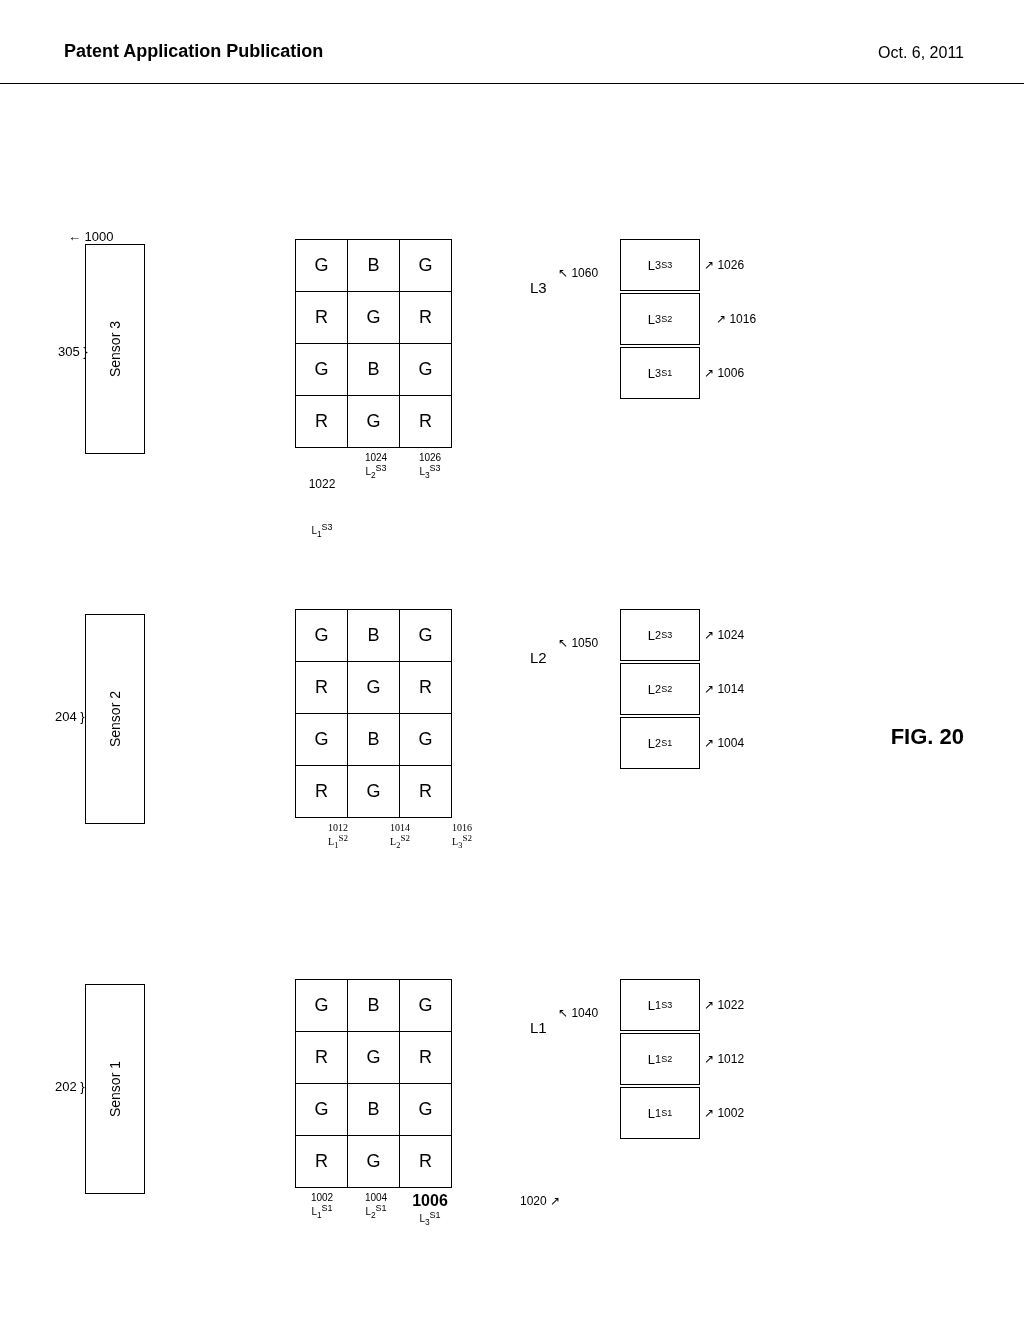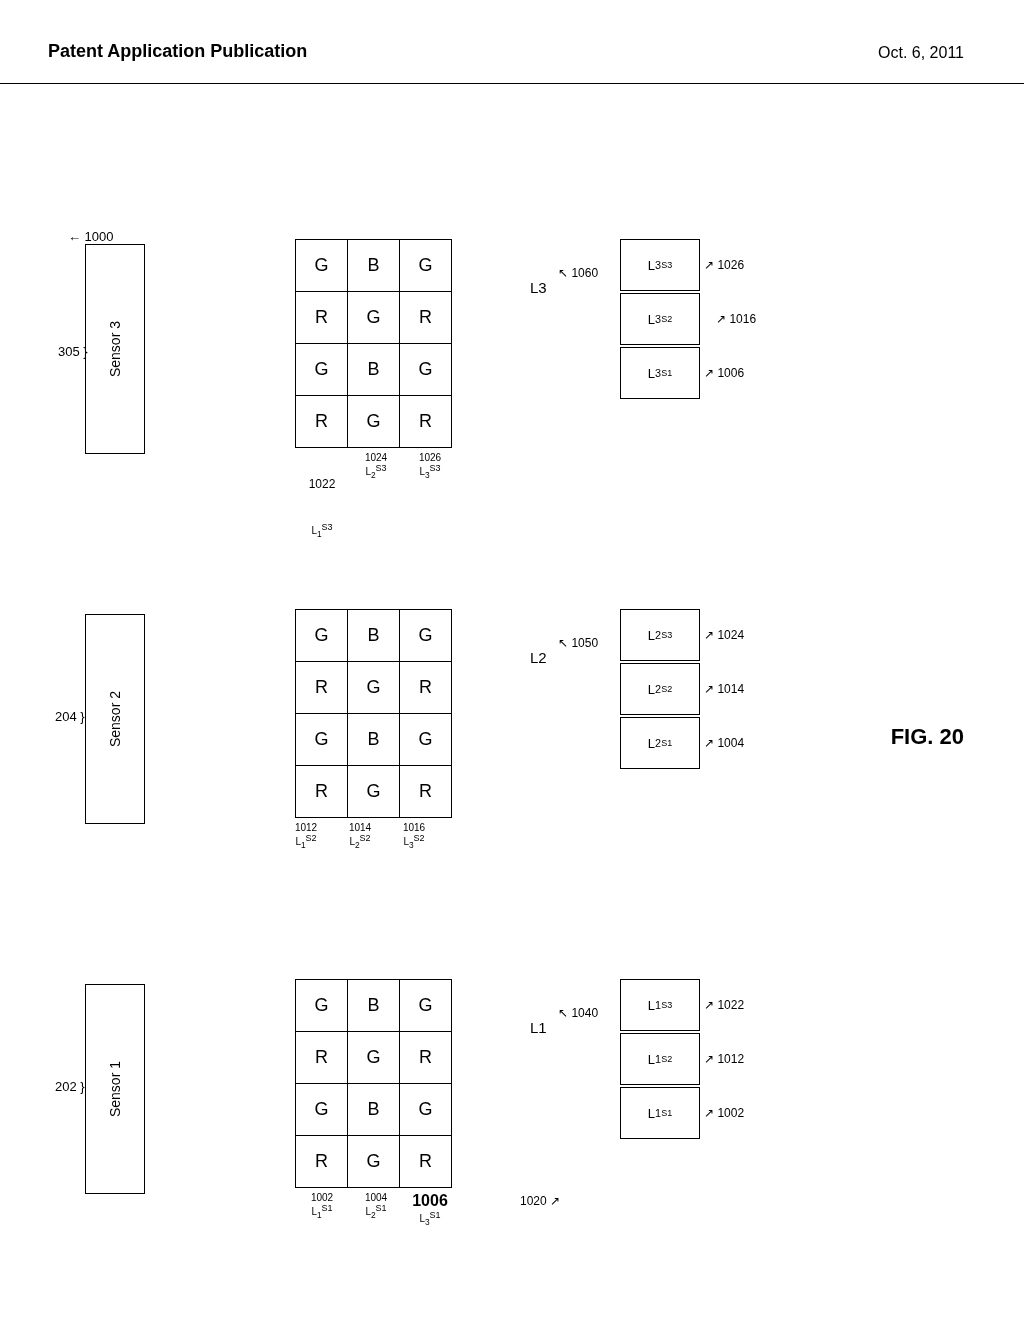--- a/index.html
+++ b/index.html
@@ -9,21 +9,21 @@
       background: #fff;
       font-family: Arial, sans-serif;
       position: relative;
       overflow: hidden;
     }
 
     .header {
       display: flex;
       justify-content: space-between;
       align-items: flex-start;
-      padding: 40px 60px 20px 48px;
+      padding: 40px 60px 20px 64px;
       border-bottom: 1px solid #000;
     }
 
     .header-left {
       font-size: 18px;
       font-weight: bold;
       line-height: 1.3;
     }
 
     .header-center {
@@ -155,21 +155,21 @@
           <td>G</td>
     </tr>
     <tr>
       <td>R</td>
           <td>G</td>
           <td>R</td>
     </tr>
   </tbody>
     </table>
 
-  <div style="position:absolute; left:280px; top:738px; font-size:11px; display:flex; gap:2px;">
+  <div style="position:absolute; left:312px; top:738px; font-size:11px; display:flex; gap:10px;font-family:Liberation Serif, serif;">
     <div style="width:52px; text-align:center;">
       <div style="font-size:10px;">1012</div>
       <div style="font-size:10px;">L<sub>1</sub><sup>S2</sup></div>
     </div>
     <div style="width:52px; text-align:center;">
       <div style="font-size:10px;">1014</div>
       <div style="font-size:10px;">L<sub>2</sub><sup>S2</sup></div>
     </div>
     <div style="width:52px; text-align:center;">
       <div style="font-size:10px;">1016</div>

